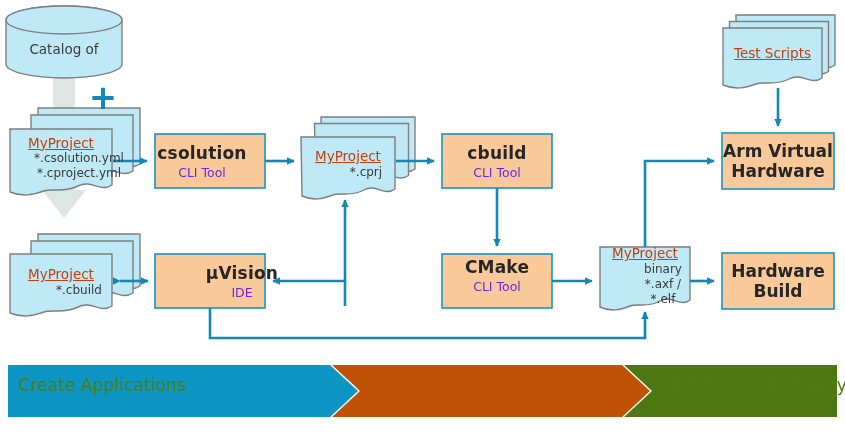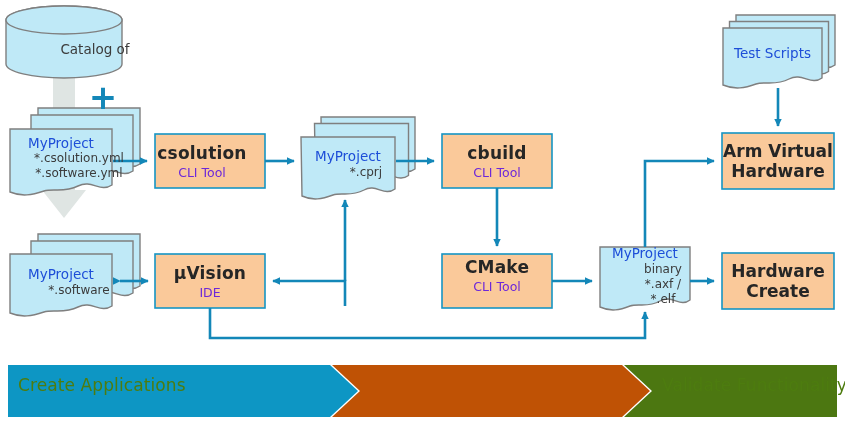--- a/index.html
+++ b/index.html
@@ -16,21 +16,21 @@
   .node-label{
     position:absolute;
     display:flex;flex-direction:column;
     align-items:center;justify-content:center;
     text-align:center;
     pointer-events:none;
     color:#3b3b3b;
   }
   .proc-title{font-size:17px;font-weight:bold;color:#262626;letter-spacing:.2px;}
   .proc-sub{font-size:12.5px;color:#6d28d9;margin-top:2px;}
-  .doc-title{font-size:13.5px;color:#1d4ed8;line-height:1.22;}
+  .doc-title{font-size:13.5px;color:#c2410c;line-height:1.22;text-decoration:underline;}
   .doc-sub{font-size:12px;color:#3b3b3b;line-height:1.25;margin-left:36px;}
   .cyl-text{font-size:13.5px;color:#3b3b3b;line-height:1.3;}
   .hw-title{font-size:17px;font-weight:bold;color:#262626;line-height:1.2;}
 
   .banner-label{
     position:absolute;
     color:#4d7c0f;
     font-size:17px;
     letter-spacing:.1px;
     white-space:nowrap;
@@ -123,32 +123,32 @@
     <line x1="120" y1="281" x2="148" y2="281" marker-start="url(#ahs)" marker-end="url(#ah)"></line>
 
     <path d="M345,306 L345,281 L273,281" marker-end="url(#ah)"></path>
 
     <path d="M345,281 L345,200" marker-end="url(#ah)"></path>
 
     <path d="M210,308 L210,338 L645,338 L645,312" marker-end="url(#ah)"></path>
   </g>
 </svg>
 
-<div class="node-label" style="left:6px;top:22px;width:116px;height:56px;margin-left:31px;">
+<div class="node-label" style="left:6px;top:22px;width:116px;height:56px;">
   <div class="cyl-text">Catalog of</div>
 </div>
 
 <div class="node-label" style="left:88px;top:82px;width:30px;height:30px;font-size:34px;font-weight:bold;color:#1387b8;line-height:1;">
   <div>+</div>
 </div>
 
 <div class="node-label" style="left:10px;top:132px;width:102px;height:52px;">
   <div class="doc-title">MyProject</div>
   <div class="doc-sub">*.csolution.yml</div>
-  <div class="doc-sub">*.software.yml</div>
+  <div class="doc-sub">*.cproject.yml</div>
 </div>
 
 <div class="node-label" style="left:155px;top:134px;width:94px;height:54px;">
   <div class="proc-title">csolution</div>
   <div class="proc-sub">CLI Tool</div>
 </div>
 
 <div class="node-label" style="left:301px;top:141px;width:94px;height:46px;">
   <div class="doc-title">MyProject</div>
   <div class="doc-sub">*.cprj</div>
@@ -163,42 +163,42 @@
   <div class="doc-title">Test Scripts</div>
 </div>
 
 <div class="node-label" style="left:722px;top:133px;width:112px;height:56px;border-radius:24px;">
   <div class="hw-title">Arm Virtual</div>
   <div class="hw-title">Hardware</div>
 </div>
 
 <div class="node-label" style="left:10px;top:258px;width:102px;height:48px;">
   <div class="doc-title">MyProject</div>
-  <div class="doc-sub">*.software</div>
-</div>
-
-<div class="node-label" style="left:155px;top:254px;width:110px;height:54px;">
+  <div class="doc-sub">*.cbuild</div>
+</div>
+
+<div class="node-label" style="left:155px;top:254px;width:110px;height:54px;padding-left:32px;">
   <div class="proc-title">µVision</div>
   <div class="proc-sub">IDE</div>
 </div>
 
 <div class="node-label" style="left:442px;top:254px;width:110px;height:43px;">
   <div class="proc-title">CMake</div>
   <div class="proc-sub">CLI Tool</div>
 </div>
 
 <div class="node-label" style="left:600px;top:250px;width:90px;height:52px;">
   <div class="doc-title">MyProject</div>
   <div class="doc-sub">binary</div>
   <div class="doc-sub">*.axf / *.elf</div>
 </div>
 
 <div class="node-label" style="left:722px;top:253px;width:112px;height:56px;">
   <div class="hw-title">Hardware</div>
-  <div class="hw-title">Create</div>
+  <div class="hw-title">Build</div>
 </div>
 
 <svg style="position:absolute;left:0;top:0;width:845px;height:436px;pointer-events:none;" viewBox="0 0 845 436">
   <path d="M8,365 L330,365 L358,391 L330,417 L8,417 Z" fill="#0d96c4"></path>
   <path d="M332,365 L622,365 L650,391 L622,417 L332,417 L360,391 Z" fill="#bf5205"></path>
   <path d="M624,365 L837,365 L837,417 L624,417 L652,391 Z" fill="#4c7711"></path>
 </svg>
 
 <div class="banner-label" style="left:18px;">Create Applications</div>
 <div class="banner-label" style="left:662px;">Validate Functionality</div>

